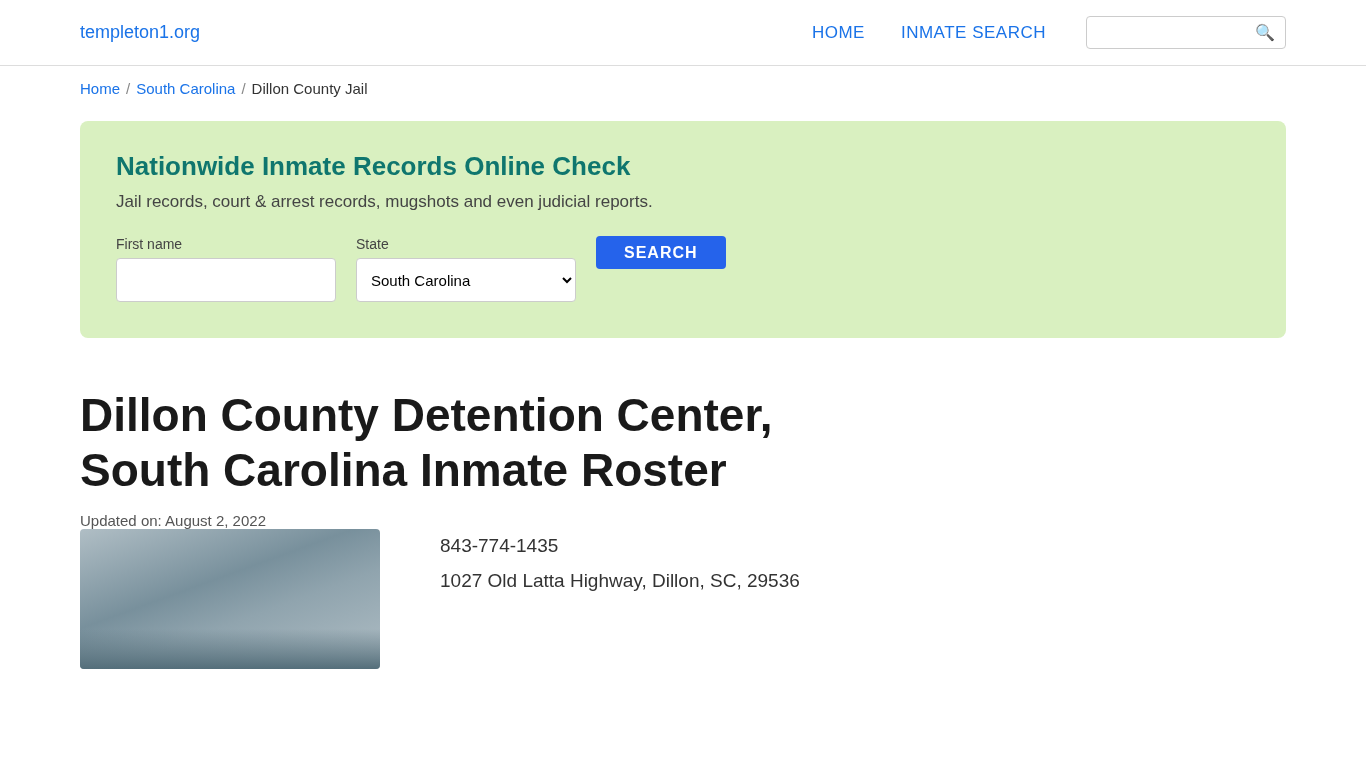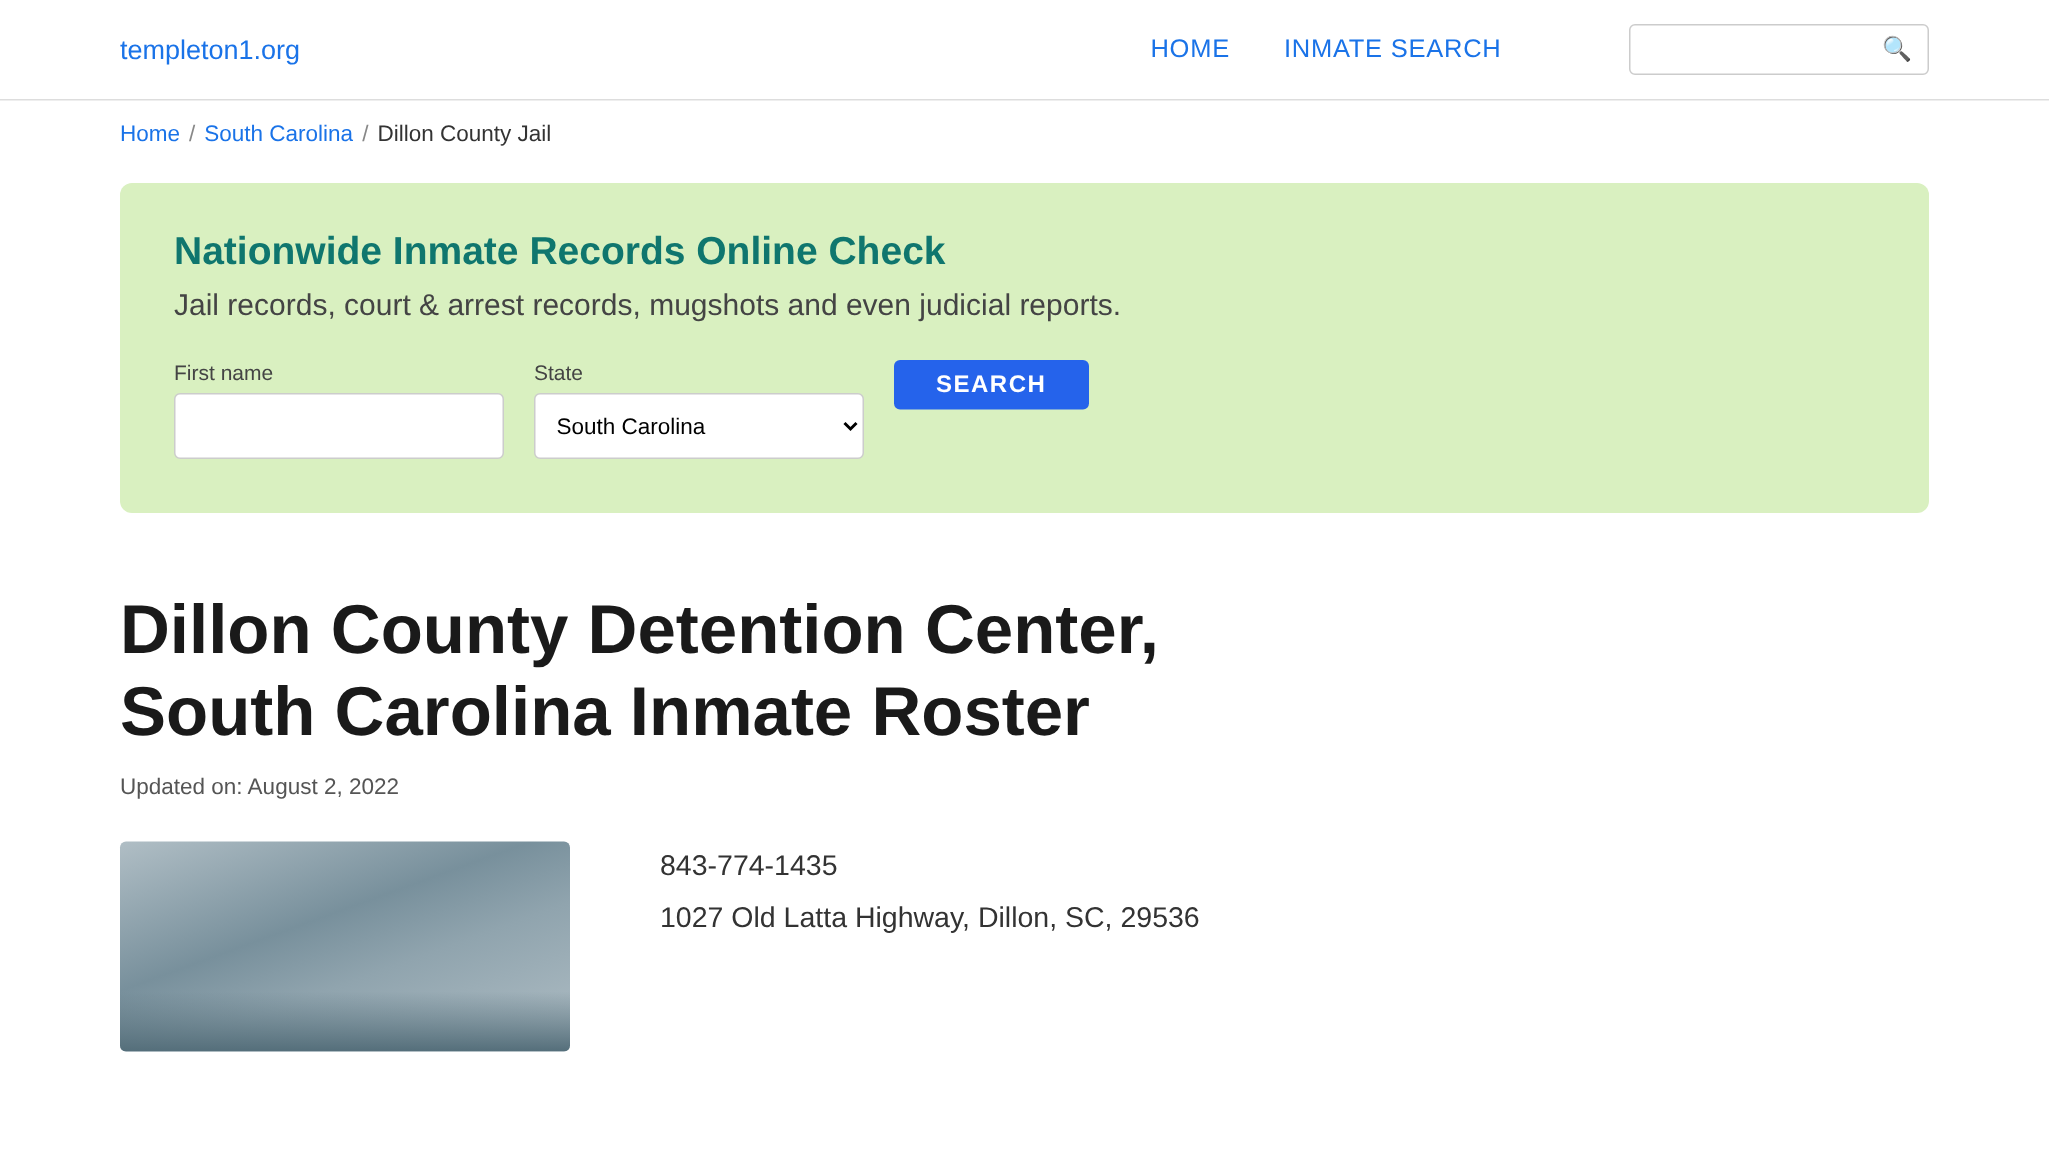--- a/index.html
+++ b/index.html
@@ -13,21 +13,20 @@
       color: #333;
       width: 1366px;
       min-height: 768px;
     }
     
     .header {
       display: flex;
       align-items: center;
       padding: 16px 80px;
       border-bottom: 1px solid #ddd;
-      gap: 45px;
     }
     .header-logo {
       color: #1a73e8;
       font-size: 18px;
       text-decoration: none;
       margin-right: auto;
     }
     .header-nav {
       display: flex;
       align-items: center;
@@ -85,21 +84,21 @@
       padding: 30px 36px 36px 36px;
     }
     .search-banner h2 {
       font-size: 26px;
       font-weight: 800;
       color: #0f766e;
       margin-bottom: 10px;
     }
     .search-banner p {
       color: #444;
-      font-size: 20px;
+      font-size: 17px;
       margin-bottom: 24px;
     }
     .search-form {
       display: flex;
       gap: 20px;
     }
     .form-group {
       display: flex;
       flex-direction: column;
       gap: 6px;
@@ -147,21 +146,20 @@
       font-size: 46px;
       font-weight: 900;
       color: #1a1a1a;
       line-height: 1.2;
       margin-bottom: 14px;
       max-width: 700px;
     }
     .updated-date {
       color: #555;
       font-size: 15px;
-      margin-bottom: 28px;
     }
     .info-section {
       display: flex;
       gap: 60px;
       align-items: flex-start;
     }
     .facility-image {
       width: 300px;
       height: 140px;
       background: linear-gradient(160deg, #b0bec5 0%, #78909c 40%, #90a4ae 60%, #b0bec5 100%);

